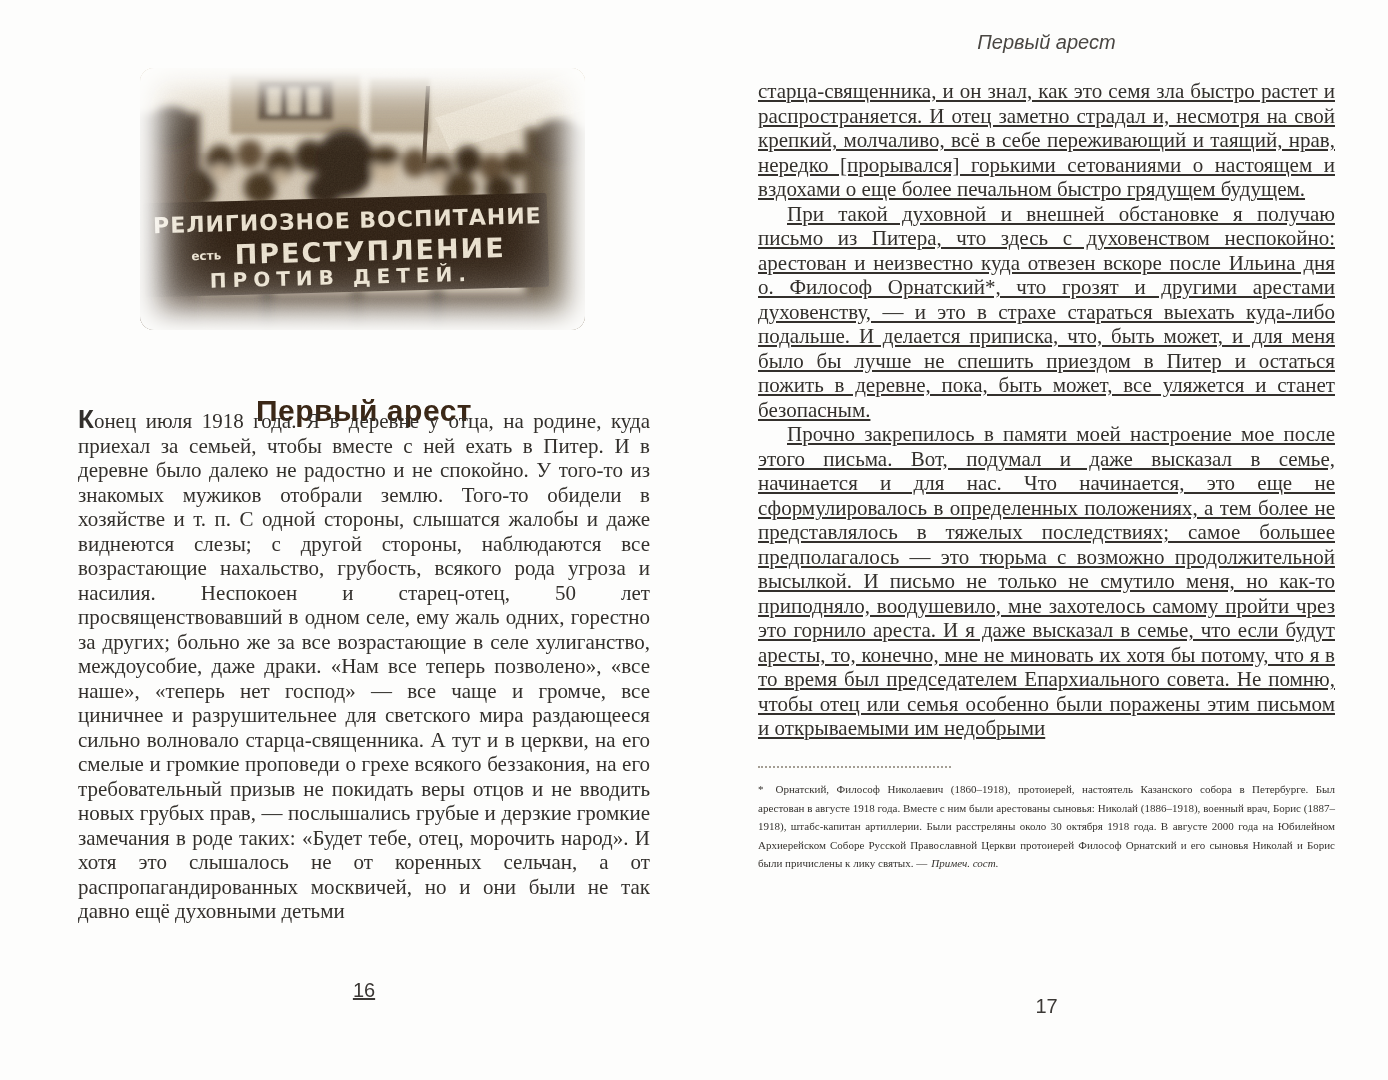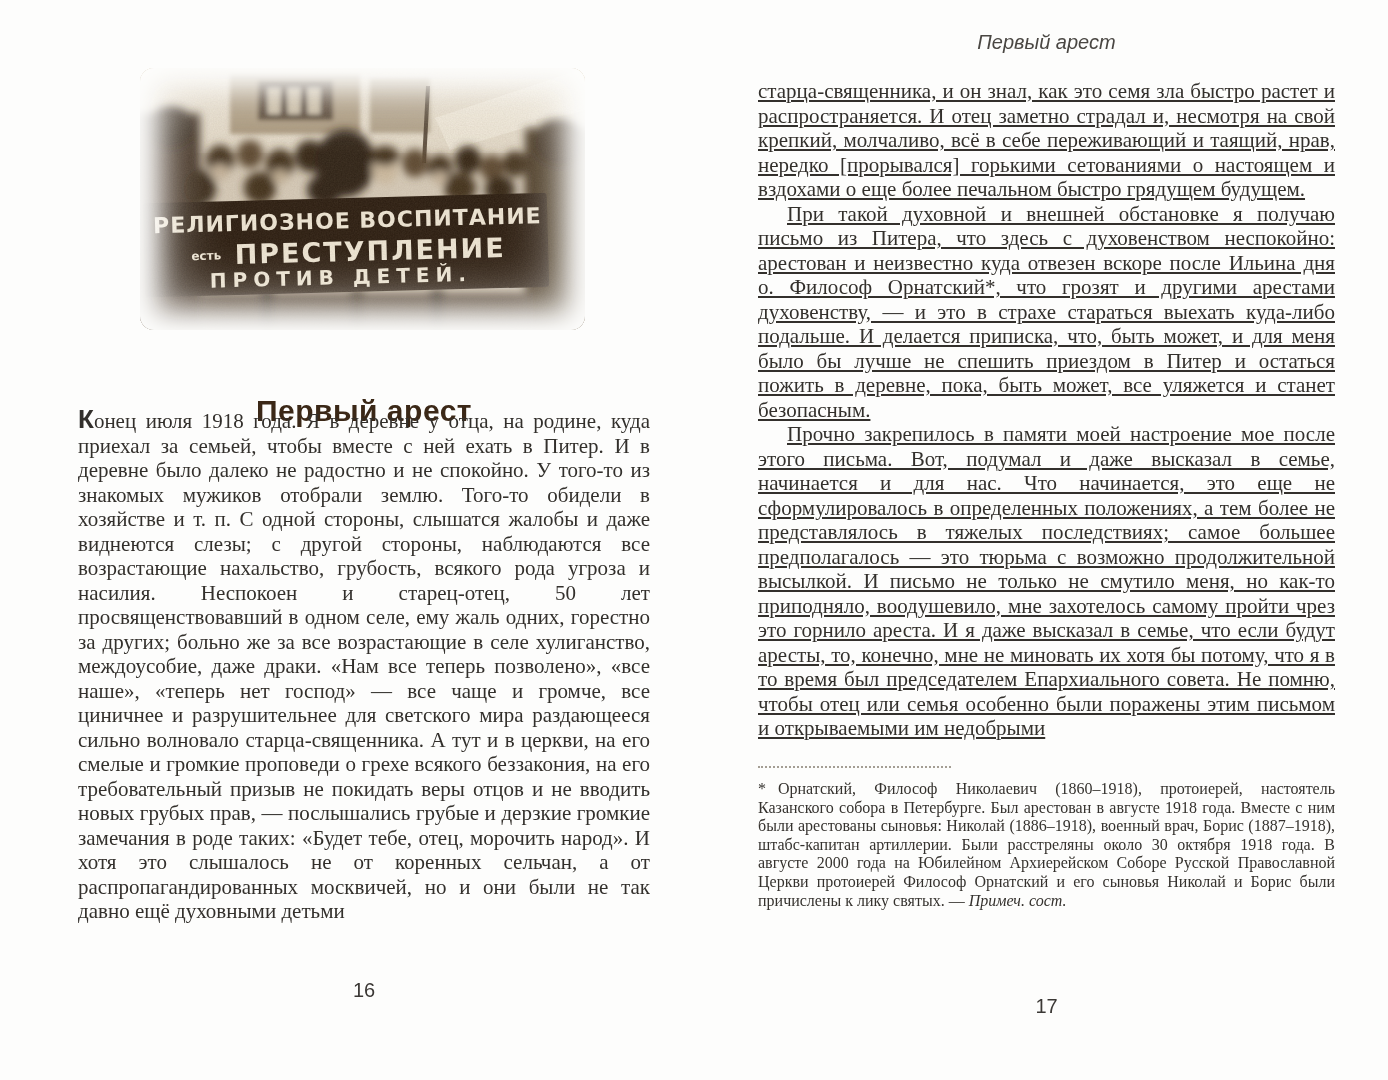--- a/index.html
+++ b/index.html
@@ -47,41 +47,41 @@
     font-size: 26px;
     font-family: "Liberation Sans", sans-serif;
     color: #33302c;
   }
   .page-number {
     font-family: "Liberation Sans", sans-serif;
     font-size: 20px;
     color: #3b3835;
     text-align: center;
   }
-  .pageno-left { left: 78px; top: 979px; width: 572px; }
+  .pageno-left { left: 78px; top: 979px; width: 572px; text-decoration: underline; }
 
   
   .running-head {
     left: 758px; top: 31px; width: 577px;
     text-align: center;
     font-family: "Liberation Sans", sans-serif;
     font-style: italic;
     font-size: 20px;
     color: #4a4743;
   }
   .body-right { left: 758px; top: 79px; width: 577px; }
   .body-right p { margin: 0; text-decoration: underline; }
   .body-right p.indent { text-indent: 29px; }
   .footnote-sep {
     left: 758px; top: 766px; width: 193px; height: 0;
     border-top: 2px dotted #a49e94;
   }
   .footnote {
     left: 758px; top: 780px; width: 577px;
-    font-size: 16px;
+    font-size: 11px;
     line-height: 18.6px;
     text-align: justify;
     color: #35322e;
   }
   .fn-marker { margin-right: 12px; }
   .fn-signature { font-style: italic; margin-left: 4px; }
   .pageno-right { left: 758px; top: 979px; width: 577px; margin-top: 16px; }
 
   
   .banner-font {

